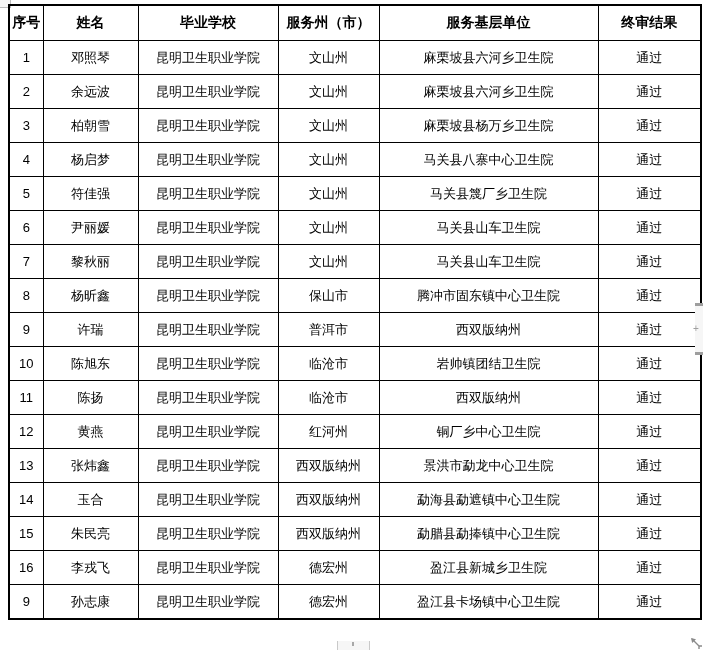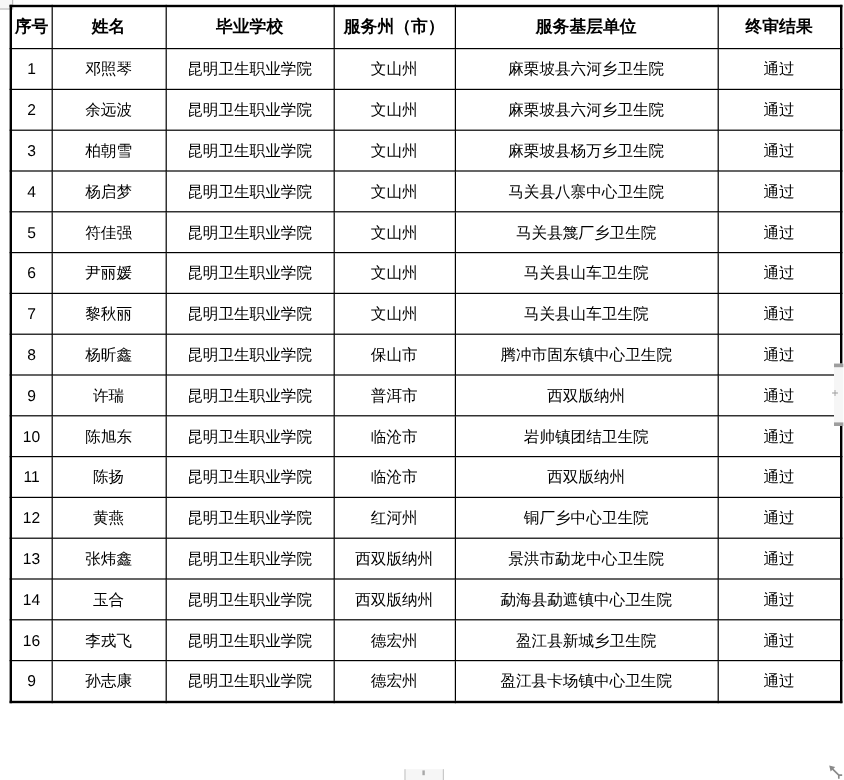--- a/index.html
+++ b/index.html
@@ -232,20 +232,28 @@
       </tr>
       <tr class="body-row">
         <td>14</td>
         <td>玉合</td>
         <td>昆明卫生职业学院</td>
         <td>西双版纳州</td>
         <td>勐海县勐遮镇中心卫生院</td>
         <td>通过</td>
       </tr>
       <tr class="body-row">
+        <td>15</td>
+        <td>朱民亮</td>
+        <td>昆明卫生职业学院</td>
+        <td>西双版纳州</td>
+        <td>勐腊县勐捧镇中心卫生院</td>
+        <td>通过</td>
+      </tr>
+      <tr class="body-row">
         <td>16</td>
         <td>李戎飞</td>
         <td>昆明卫生职业学院</td>
         <td>德宏州</td>
         <td>盈江县新城乡卫生院</td>
         <td>通过</td>
       </tr>
       <tr class="body-row">
         <td>9</td>
         <td>孙志康</td>

